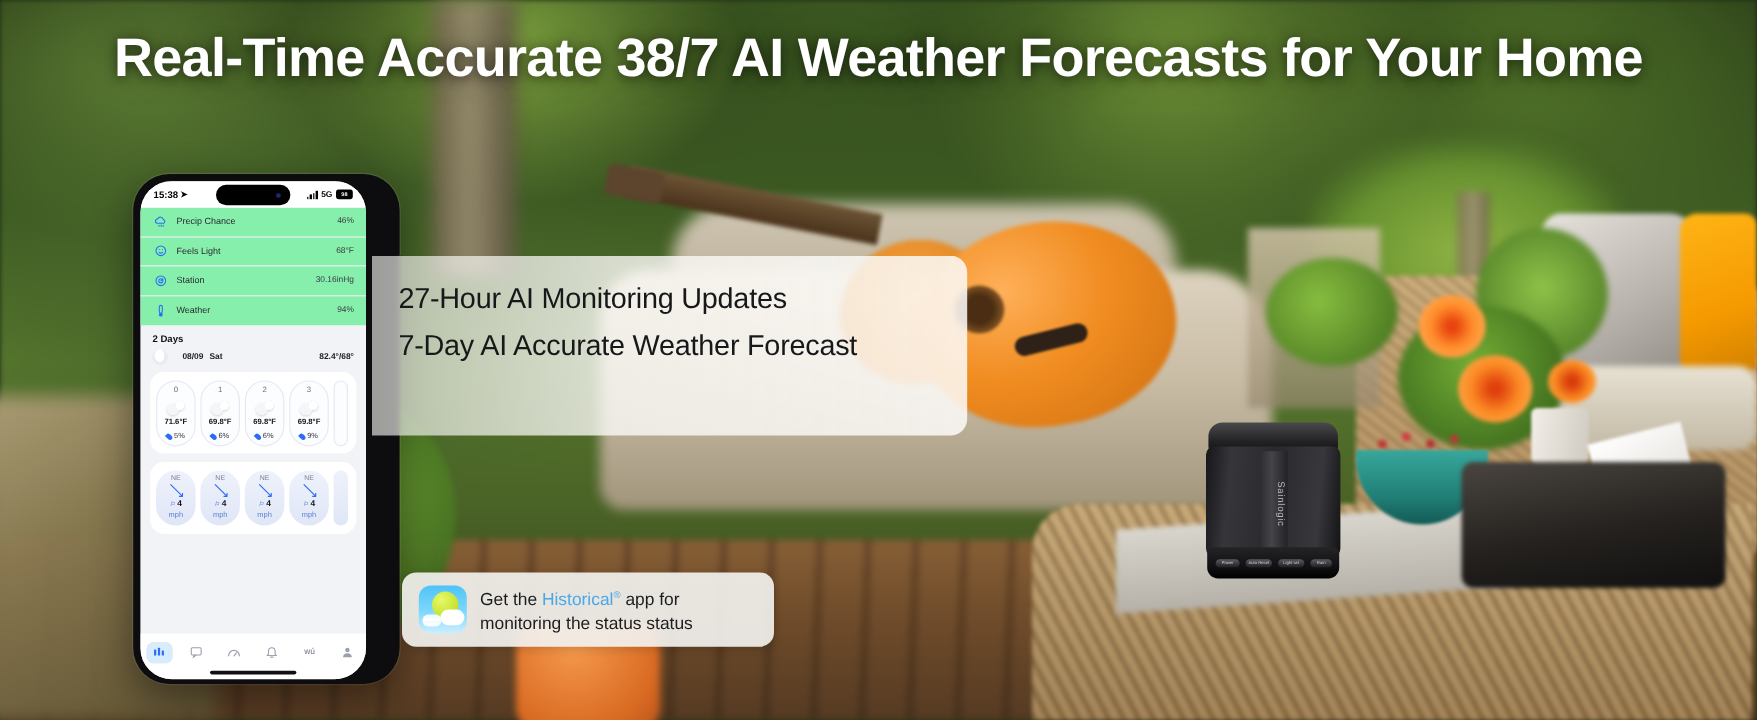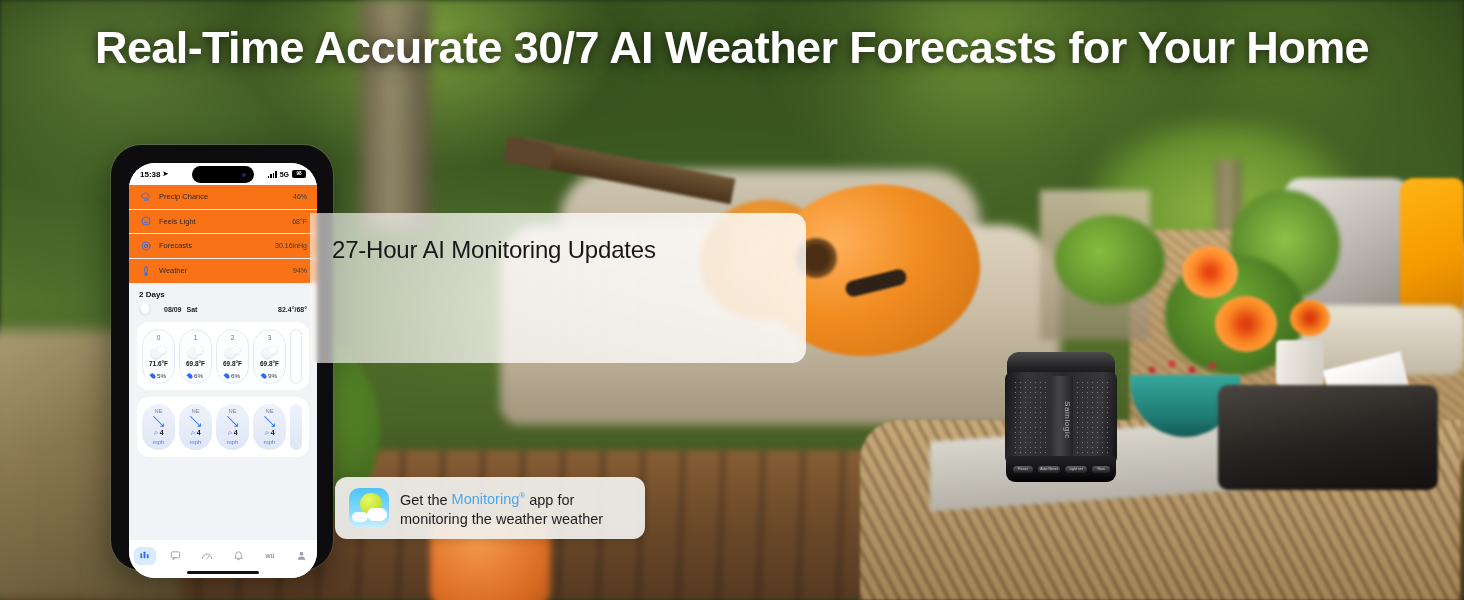--- a/index.html
+++ b/index.html
@@ -268,21 +268,21 @@
     overflow: hidden;
   }
 
   
   #phone {
     position: absolute; left: 111px; top: 145px;
     width: 222px; height: 425px;
     background: #0d0d0f;
     border-radius: 30px;
     box-shadow: 0 10px 34px rgba(0,0,0,.45), 0 0 0 1px rgba(255,255,255,.12);
-    padding: 18px;
+    padding: 6px;
   }
   #phone-screen {
     position: relative;
     width: 188px; height: 415px;
     background: #f2f3f7;
     border-radius: 26px;
     overflow: hidden;
   }
   #statusbar {
     position: relative;
@@ -305,21 +305,21 @@
   .bars i { display: block; width: 1.5px; background: #000; }
   .bars i:nth-child(1){height:2px}.bars i:nth-child(2){height:3.5px}
   .bars i:nth-child(3){height:5px}.bars i:nth-child(4){height:7px}
   .batt {
     width: 14px; height: 7.5px; border-radius: 2px; background: #000;
     color: #fff; font-size: 4.6px; line-height: 7.5px; text-align: center;
     font-weight: 700;
   }
 
   
-  #metrics { background: #f97316; }
+  #metrics { background: #86efac; }
   .metric {
     display: flex; align-items: center;
     height: 24.5px; padding: 0 10px;
     border-bottom: 1px solid #eceef3;
     font-size: 7.5px; color: #2b2b30;
   }
   .metric:last-child { border-bottom: none; }
   .m-icon {
     width: 13px; height: 13px; margin-right: 7px;
     display: flex; align-items: center; justify-content: center;
@@ -528,21 +528,21 @@
     <div id="dev-grill-r"></div>
     <div id="dev-band"></div>
     <div id="dev-brand">Sainlogic</div>
     <div id="dev-base"></div>
     <div class="devbtn" style="left:8px;width:20px">Power</div>
     <div class="devbtn" style="left:33px;width:22px">Auto Reset</div>
     <div class="devbtn" style="left:60px;width:22px">Light set</div>
     <div class="devbtn" style="left:87px;width:18px">Rain</div>
   </div>
 
-  <h1 id="headline">Real-Time Accurate 30/7  AI Weather Forecasts for Your Home</h1>
+  <h1 id="headline">Real-Time Accurate 38/7  AI Weather Forecasts for Your Home</h1>
 
   <div id="phone">
     <div id="phone-screen">
 
       <div id="statusbar">
         <div id="notch">
           <div id="notch-dot"></div>
         </div>
         <div class="sb-left">
           <span>15:38</span>
@@ -584,21 +584,21 @@
           <span class="m-val">68°F</span>
         </div>
         <div class="metric">
           <span class="m-icon">
             <svg width="12" height="12" viewBox="0 0 24 24" fill="none" stroke="#2b6df6" stroke-width="1.8" stroke-linecap="round">
               <circle cx="12" cy="12" r="8"></circle>
                 <circle cx="12" cy="12" r="3.4"></circle>
                 <path d="M12 12l3.5-3"></path>
             </svg>
           </span>
-          <span class="m-label">Forecasts</span>
+          <span class="m-label">Station</span>
           <span class="m-val">30.16inHg</span>
         </div>
         <div class="metric">
           <span class="m-icon">
             <svg width="12" height="12" viewBox="0 0 24 24" fill="none" stroke="#2b6df6" stroke-width="1.8" stroke-linecap="round">
               <rect x="9.5" y="3" width="5" height="13" rx="2.5"></rect>
                 <circle cx="12" cy="18.5" r="3.2" fill="#2b6df6" stroke="none"></circle>
             </svg>
           </span>
           <span class="m-label">Weather</span>
@@ -729,28 +729,29 @@
             </svg>
         </div>
       </div>
 
       <div id="home-indicator"></div>
     </div>
   </div>
 
   <div id="features">
     <div class="feat">27-Hour AI Monitoring Updates</div>
+    <div class="feat">7-Day AI Accurate Weather Forecast</div>
   </div>
 
   <div id="appbadge">
     <div id="appicon">
       <div id="ai-sun"></div>
       <div id="ai-cloud1"></div>
       <div id="ai-cloud2"></div>
       <div id="ai-wind"></div>
     </div>
     <div id="appbadge-text">
-      <div><span>Get the </span><span class="brand"><span>Monitoring</span><sup>®</sup></span><span> app for</span></div>
-      <div>monitoring the weather weather</div>
+      <div><span>Get the </span><span class="brand"><span>Historical</span><sup>®</sup></span><span> app for</span></div>
+      <div>monitoring the status status</div>
     </div>
   </div>
 
 </div>
 
 </body></html>

